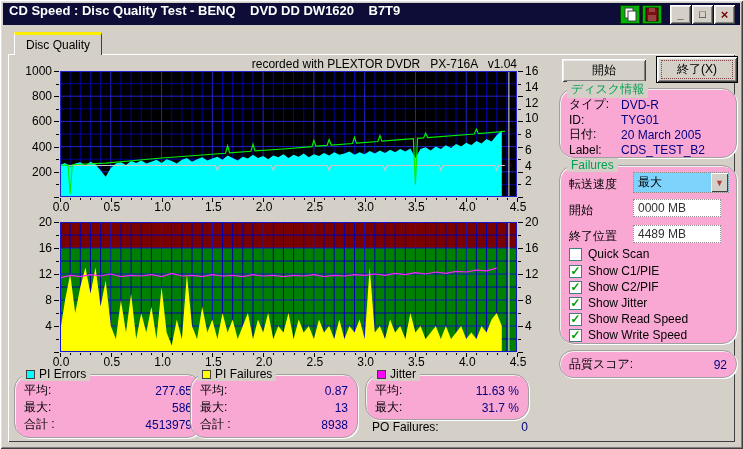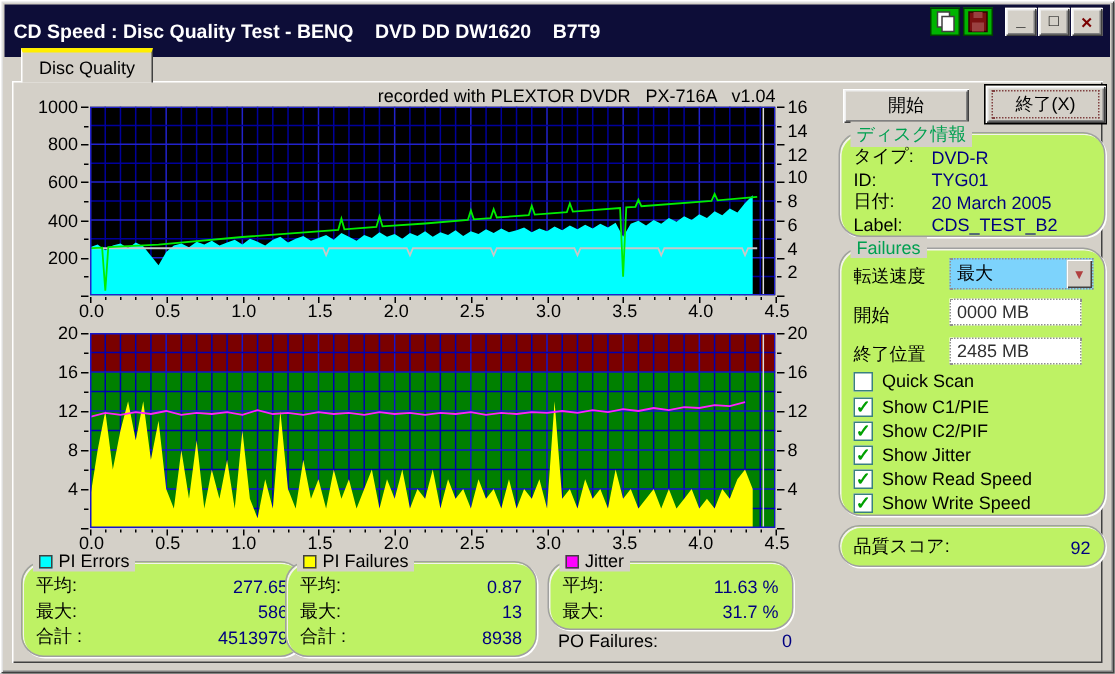--- a/index.html
+++ b/index.html
@@ -5,22 +5,22 @@
   html,body{margin:0;padding:0;background:#808080;}
   *{box-sizing:border-box;}
   .window{
     position:relative;width:743px;height:449px;background:#d4d0c8;
     font-family:"Liberation Sans",sans-serif;font-size:12px;color:#000;
     box-shadow:inset 1px 1px 0 #ffffff, inset -1px -1px 0 #404040,
                inset 2px 2px 0 #dfdfdf, inset -2px -2px 0 #808080;
     overflow:hidden;
   }
   .titlebar{
-    position:absolute;left:3px;top:3px;width:737px;height:35px;
-    background:#0d0d38;display:flex;align-items:center;
+    position:absolute;left:3px;top:3px;width:737px;height:22px;
+    background:#0d0d38;display:flex;align-items:flex-start;
   }
   .title-text{color:#fff;font-weight:bold;font-size:13px;padding-left:6px;white-space:pre;}
   .tb-buttons{position:absolute;right:5px;top:1px;height:20px;display:flex;align-items:center;}
   .tb-icon{width:20px;height:19px;margin-right:2px;border:1px solid #004000;display:inline-flex;align-items:center;justify-content:center;}
   .tb-icon.green{background:#00b400;}
   .winbtn{
     width:21px;height:19px;margin-left:1px;background:#d4d0c8;border:none;padding:0;
     font-family:"Liberation Sans",sans-serif;font-size:11px;font-weight:bold;line-height:17px;
     box-shadow:inset 1px 1px 0 #ffffff, inset -1px -1px 0 #404040, inset 2px 2px 0 #eeeeee, inset -2px -2px 0 #808080;
     cursor:default;
@@ -34,21 +34,21 @@
     display:flex;align-items:center;justify-content:center;font-size:12px;
   }
   .panel{
     position:absolute;left:8px;top:54px;width:727px;height:388px;background:#d4d0c8;
     box-shadow:inset 1px 1px 0 #ffffff, inset -1px -1px 0 #404040;z-index:1;
   }
   .chart-note{position:absolute;left:60px;top:57px;width:457px;text-align:right;font-size:12px;white-space:pre;z-index:2;}
   .axis-label{position:absolute;font-size:12px;color:#000;z-index:2;}
   .tick{position:absolute;background:#000;z-index:2;}
   .groupbox{
-    position:absolute;border:1px solid #a0a0a0;border-radius:15px;background:#bef264;
+    position:absolute;border:1px solid #a0a0a0;border-radius:15px;background:#f9a8d4;
     box-shadow:inset 1px 1px 0 #f4f2ee, 1px 1px 0 #ffffff;z-index:2;
   }
   .gb-legend{position:absolute;top:-8px;left:7px;background:#d4d0c8;padding:0 4px;display:flex;align-items:center;gap:4px;font-size:12px;}
   .gb-legend.green-title{color:#00a050;}
   .swatch{width:9px;height:9px;border:1px solid #404040;display:inline-block;}
   .row{position:absolute;left:9px;right:9px;height:15px;display:flex;justify-content:space-between;align-items:center;}
   .row .lbl{color:#000;}
   .row .val{color:#000080;text-align:right;}
   .btn95{
     position:absolute;background:#d4d0c8;border:none;
@@ -150,21 +150,21 @@
   <div class="combo" style="left:633px;top:172px;width:96px;">
     <span class="combo-text">最大</span>
     <span class="combo-btn">▼</span>
   </div>
   <span class="axis-label" style="left:569px;top:202px;">開始</span>
   <div class="field" style="left:633px;top:199px;width:88px;height:18px;">
     <span>0000 MB</span>
   </div>
   <span class="axis-label" style="left:569px;top:228px;">終了位置</span>
   <div class="field" style="left:633px;top:225px;width:88px;height:18px;">
-    <span>2485 MB</span>
+    <span>4489 MB</span>
   </div>
 
   <div class="checkrow" style="top:247px;">
     <span style="margin-left:559px;" class="checkbox"></span>
     <span>Quick Scan</span>
   </div>
   <div class="checkrow" style="top:264px;">
     <span style="margin-left:559px;" class="checkbox">✓</span>
     <span>Show C1/PIE</span>
   </div>

